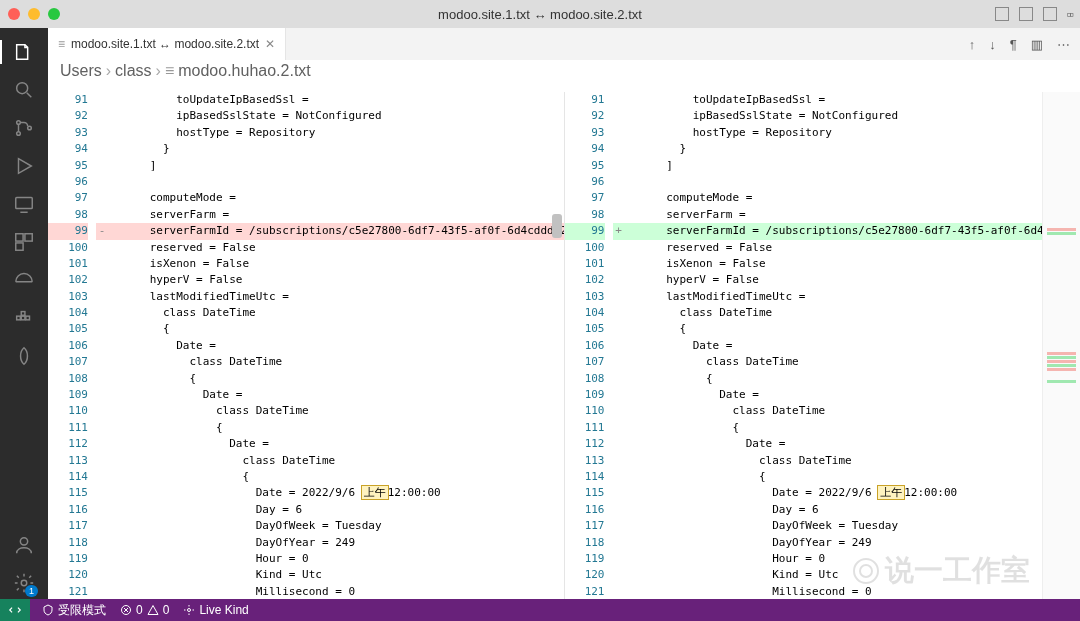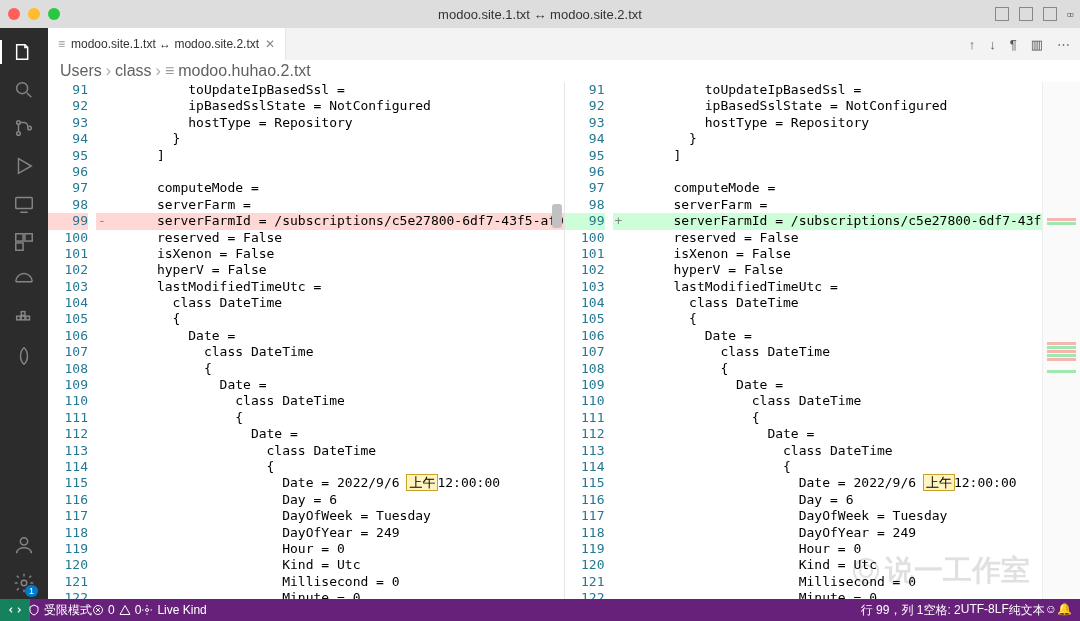--- a/index.html
+++ b/index.html
@@ -99,21 +99,21 @@
     height: 22px; display: flex; align-items: center; gap: 4px;
     padding: 0 12px; font-size: 16px; color: var(--fg-breadcrumb);
     flex-shrink: 0; background: #fff;
   }
   .breadcrumb .sep { color: #aaa; }
 
   
   .diff {
     flex: 1; display: flex; overflow: hidden;
     font-family: "SF Mono", Menlo, Consolas, monospace;
-    font-size: 13px; line-height: 16.4px;
+    font-size: 11px; line-height: 16.4px; margin-top: 10px;
   }
   .pane { flex: 1; display: flex; overflow: hidden; position: relative; }
   .pane.left { border-right: 1px solid #e5e5e5; }
   .gutter {
     width: 48px; text-align: right; padding-right: 8px;
     color: var(--fg-linenum); background: var(--bg-linenum);
     flex-shrink: 0; user-select: none;
   }
   .gutter .ln { height: 16.4px; }
   .marker {
@@ -143,21 +143,21 @@
   .minimap .mm-row { position:absolute; left:4px; right:4px; height:3px; }
   .minimap .mm-add { background: #a0e8b0; }
   .minimap .mm-del { background: #f5b5b0; }
 
   
   .statusbar {
     height: 22px; background: var(--bg-statusbar); color: #fff;
     display: flex; align-items: center; padding: 0 8px;
     font-size: 12px; gap: 14px; flex-shrink: 0;
   }
-  .statusbar .left, .statusbar .right { display: flex; }
+  .statusbar .left, .statusbar .right { display: flex; align-items: center; gap: 14px; }
   .statusbar .right { margin-left: auto; }
   .status-remote {
     background: #16825d; height: 22px; display:flex; align-items:center;
     padding: 0 8px; margin-left: -8px; margin-right: -2px;
   }
   .sicon { display:inline-flex; align-items:center; gap:4px; }
 
   .watermark {
     position: absolute; right: 50px; bottom: 30px;
     color: rgba(0,0,0,0.12); font-size: 29px; font-weight: 600;
@@ -470,27 +470,18 @@
       <span>0</span>
     </span>
     <span class="sicon">
       <svg width="12" height="12" viewBox="0 0 24 24" fill="none" stroke="#fff" stroke-width="2">
           <circle cx="12" cy="12" r="3"></circle>
           <path d="M12 2v3M12 19v3M2 12h3M19 12h3"></path>
         </svg>
       <span>Live Kind</span>
     </span>
   </div>
-  <div class="right">
-    <span>行 99，列 1</span>
-    <span>空格: 2</span>
-    <span>UTF-8</span>
-    <span>LF</span>
-    <span>纯文本</span>
-    <span>☺</span>
-    <span>🔔</span>
-  </div>
 </div>
 
 <div class="watermark">
   <span class="wicon"></span>
   <span>说一工作室</span>
 </div>
 
 </body></html>

